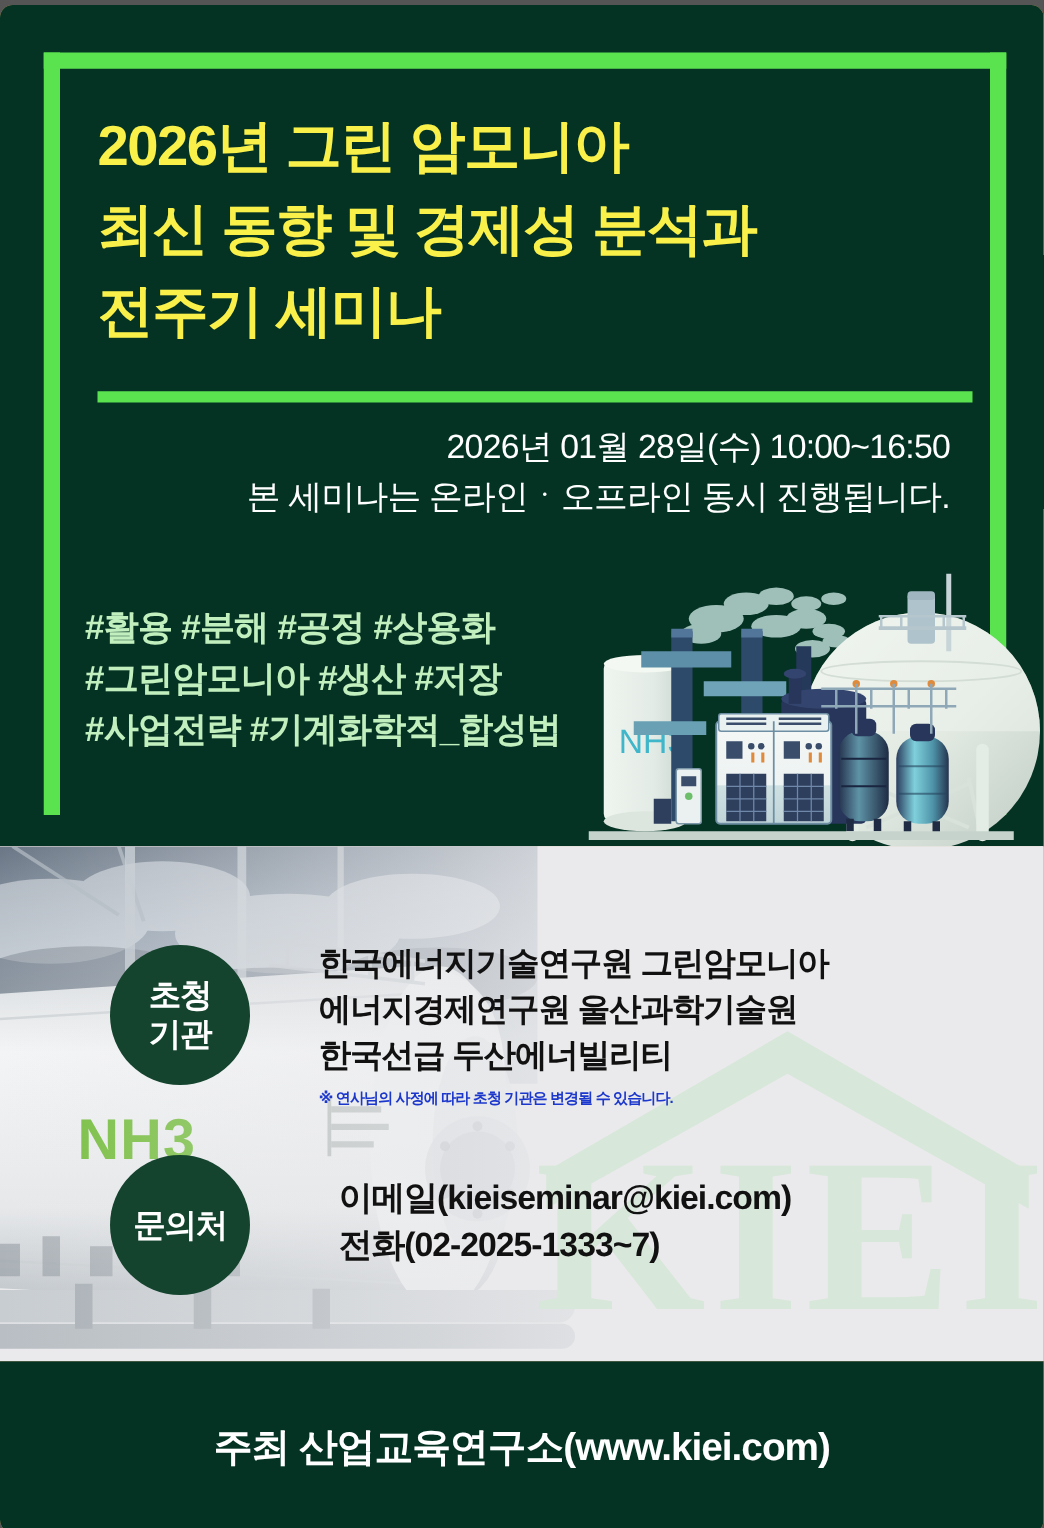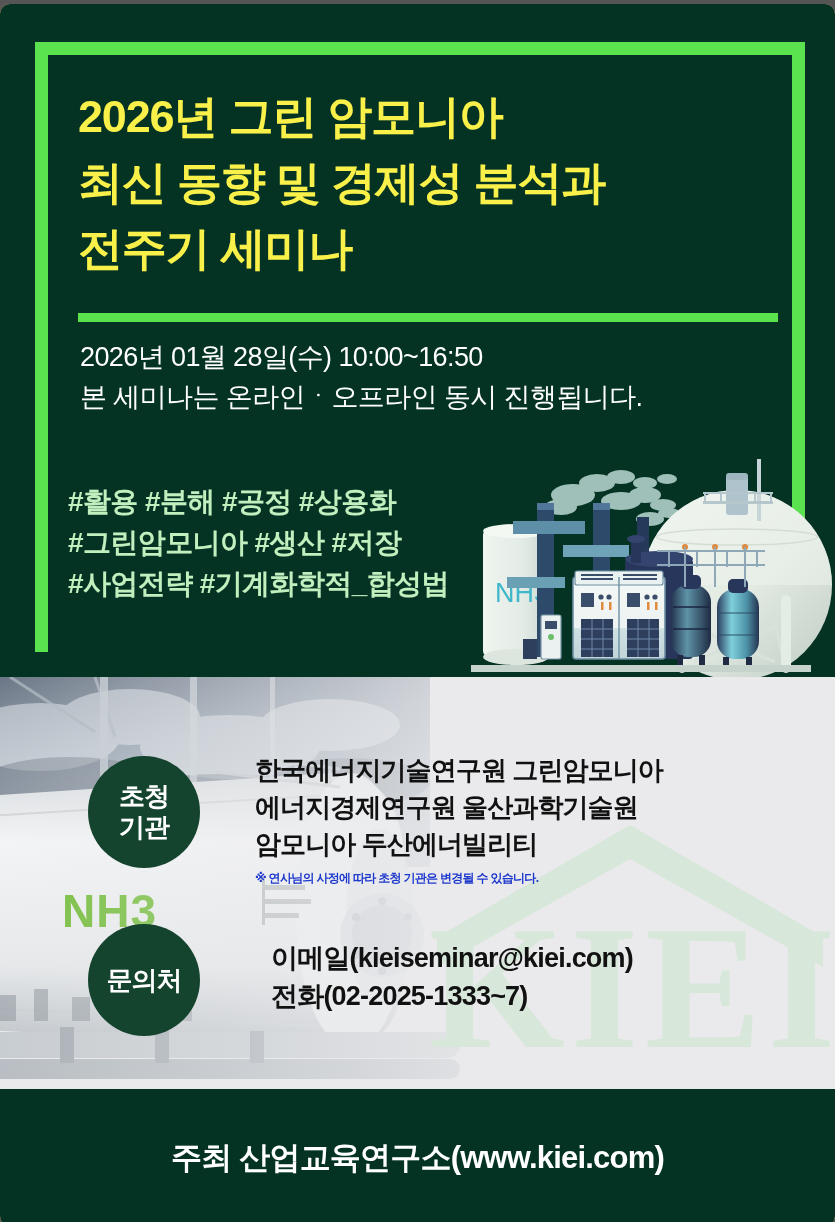--- a/index.html
+++ b/index.html
@@ -67,20 +67,21 @@
     height: 9px;
     background: #5BE34F;
   }
 
   
   .date-block {
     position: absolute;
     left: 80px;
     top: 333px;
     width: 680px;
+    text-align: right;
   }
   .date-line {
     color: #FFFFFF;
     font-size: 27px;
     font-weight: 400;
     line-height: 40px;
     letter-spacing: -0.6px;
     white-space: nowrap;
   }
 
@@ -555,21 +556,21 @@
     <span class="badge-text">문의처</span>
   </div>
   <div class="badge badge-invited">
     <span class="badge-text">초청</span>
     <span class="badge-text">기관</span>
   </div>
 
   <div class="inst-block">
     <div class="inst-line">한국에너지기술연구원  그린암모니아</div>
     <div class="inst-line">에너지경제연구원  울산과학기술원</div>
-    <div class="inst-line">암모니아  두산에너빌리티</div>
+    <div class="inst-line">한국선급  두산에너빌리티</div>
     <div class="inst-note">※ 연사님의 사정에 따라 초청 기관은 변경될 수 있습니다.</div>
   </div>
 
   <div class="contact-block">
     <div class="contact-line">이메일(kieiseminar@kiei.com)</div>
     <div class="contact-line">전화(02-2025-1333~7)</div>
   </div>
 
   <div class="footer">
     <span class="footer-text">주최  산업교육연구소(www.kiei.com)</span>

